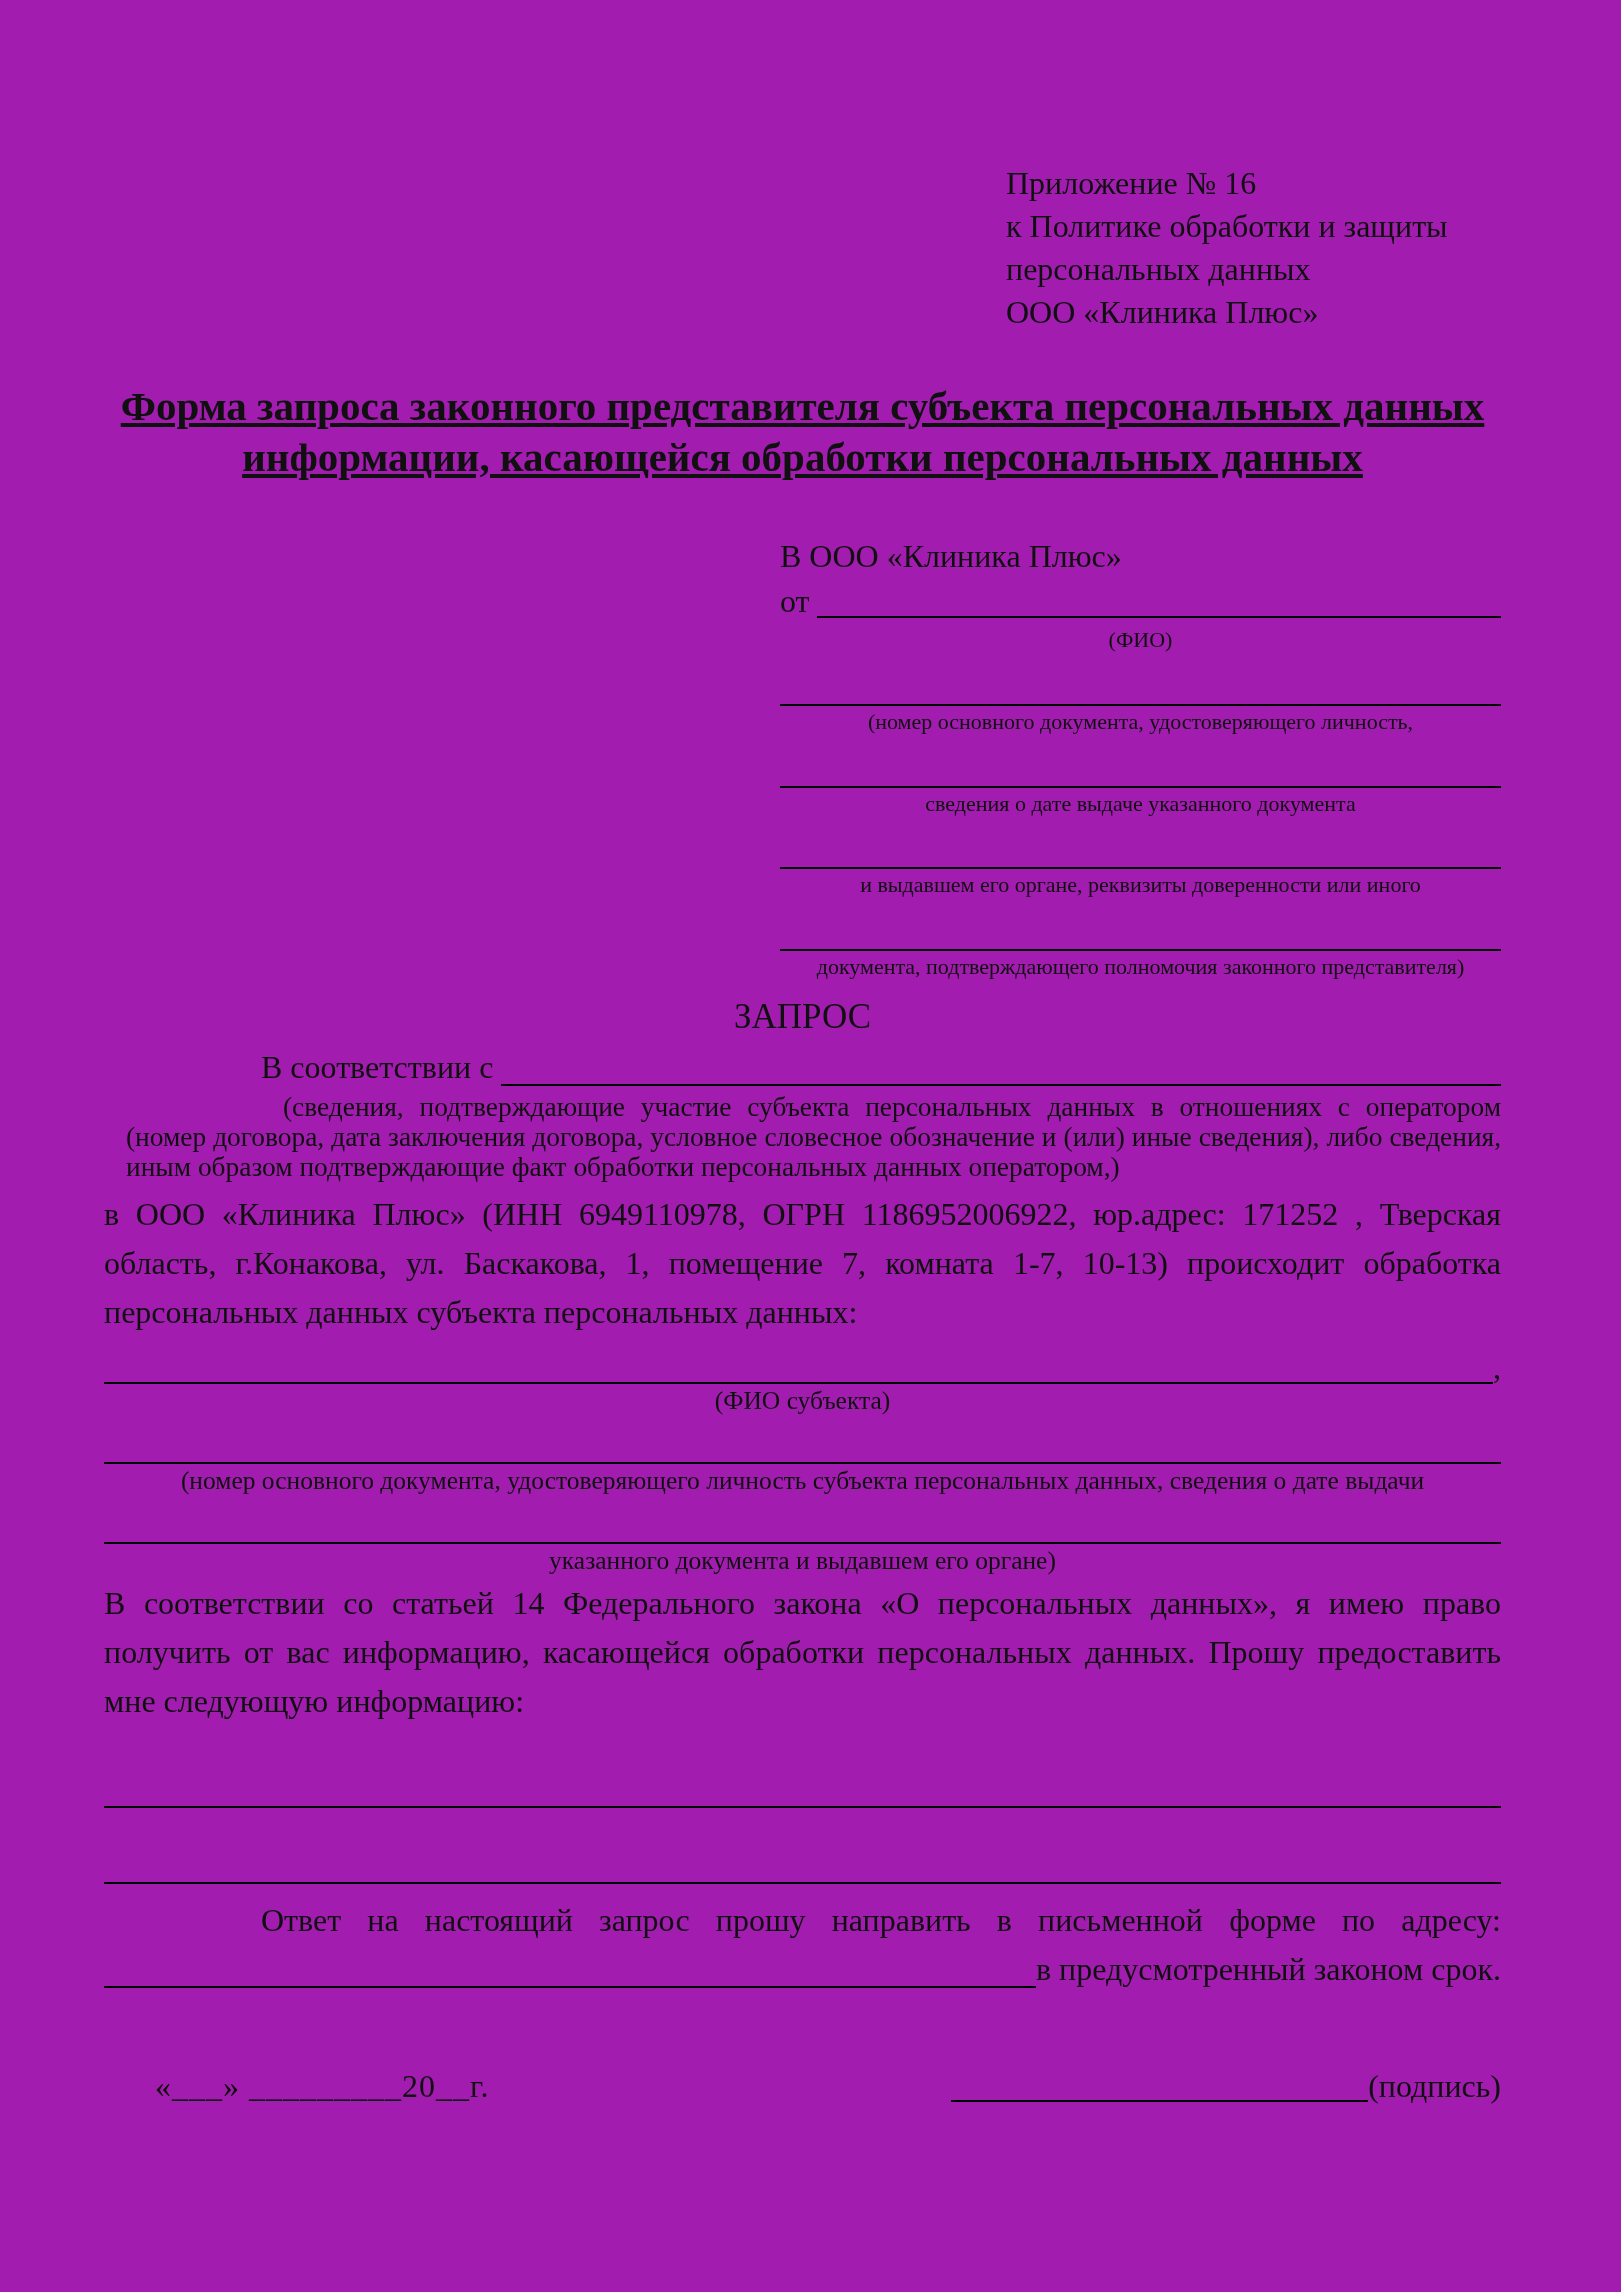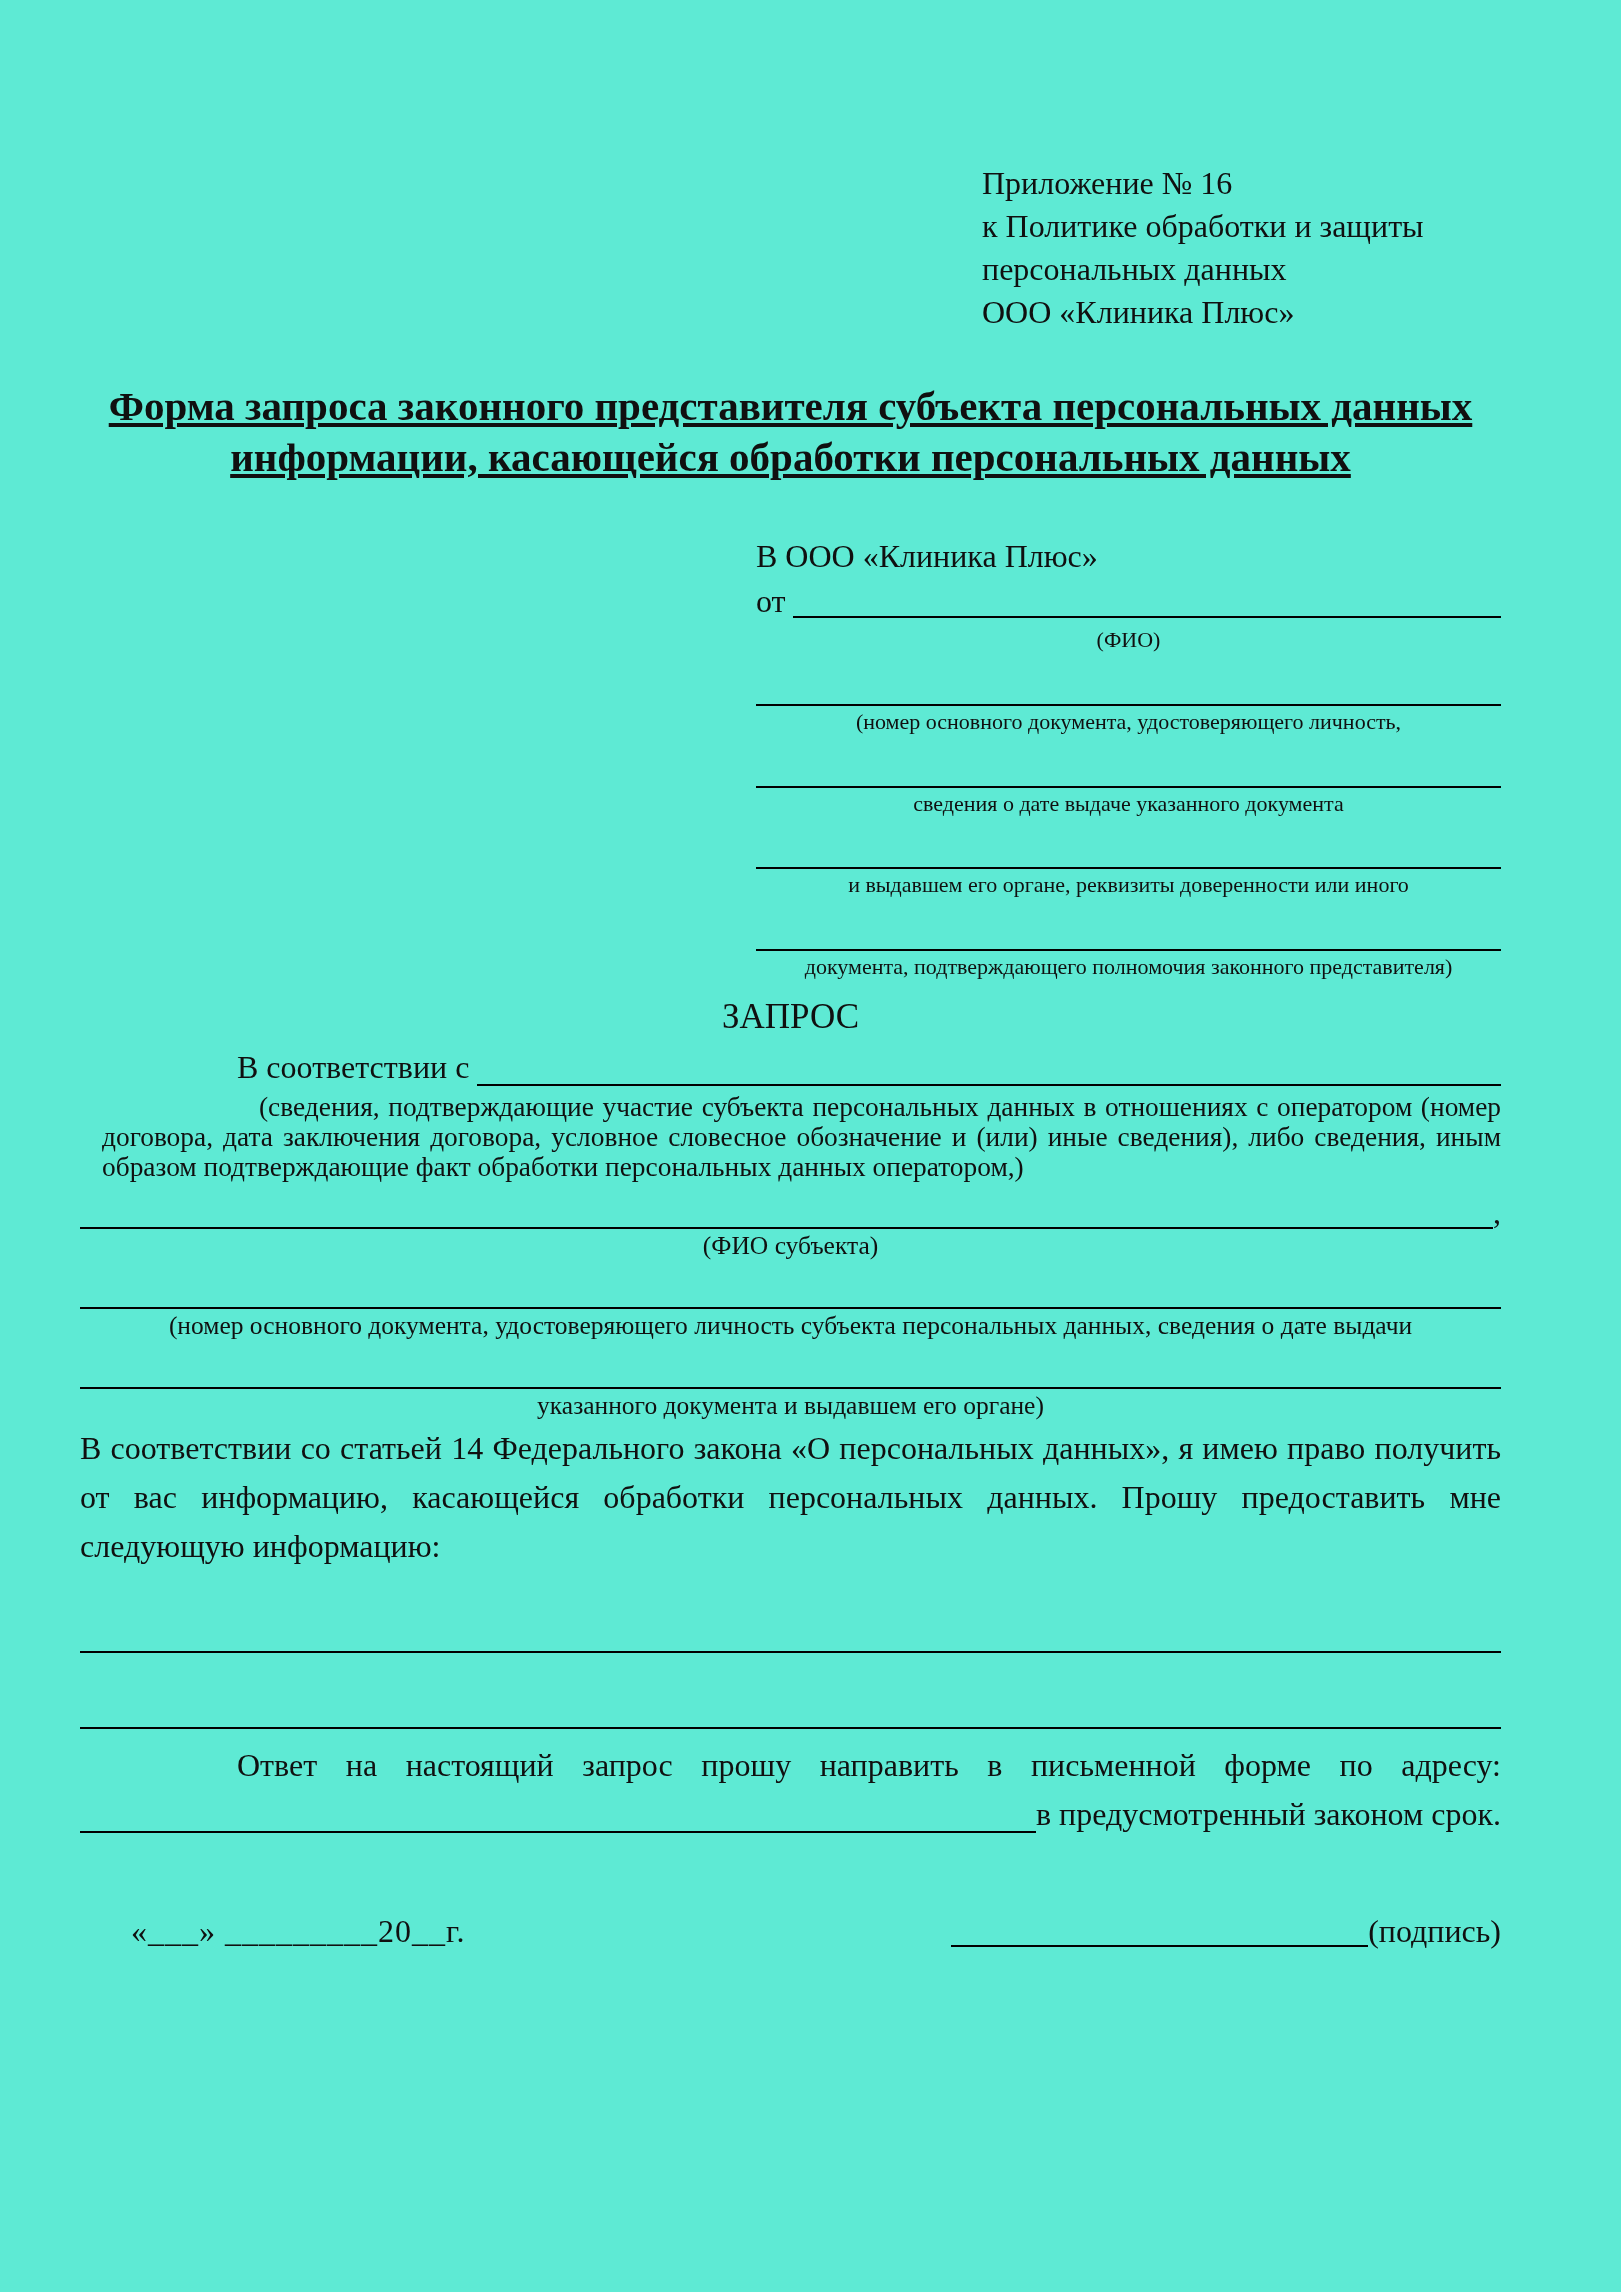--- a/index.html
+++ b/index.html
@@ -1,24 +1,24 @@
 <!DOCTYPE html>
 <html lang="ru"><head>
 <meta charset="utf-8">
 <style>
   html, body { margin: 0; padding: 0; background: #ffffff; }
   .page {
     position: relative;
     width: 1621px;
     height: 2293px;
     box-sizing: border-box;
-    background: #5eead4;
+    background: #a21caf;
     color: #101010;
     font-family: "Liberation Serif", "DejaVu Serif", serif;
-    padding: 162px 120px 0 80px;
+    padding: 162px 120px 0 104px;
     overflow: hidden;
   }
 
   
   .appendix {
     margin-left: 902px;
     font-size: 32px;
     line-height: 43px;
     white-space: nowrap;
   }
@@ -189,20 +189,21 @@
 
   <div class="zapros">ЗАПРОС</div>
 
   <div class="according-row">
     <span>В соответствии с</span>
     <span class="fill-line"></span>
   </div>
 
   <div class="footnote">(сведения, подтверждающие участие субъекта персональных данных в отношениях с оператором (номер договора, дата заключения договора, условное словесное обозначение и (или) иные сведения), либо сведения, иным образом подтверждающие факт обработки персональных данных оператором,)</div>
 
+  <p class="para op-para">в ООО «Клиника Плюс» (ИНН 6949110978, ОГРН 1186952006922, юр.адрес: 171252 , Тверская область, г.Конакова, ул. Баскакова, 1, помещение 7, комната 1-7, 10-13) происходит обработка персональных данных субъекта персональных данных:</p>
 
   <div class="blank-row">
     <span class="fill-line"></span>
     <span class="comma">,</span>
   </div>
   <div class="mid-caption">(ФИО субъекта)</div>
 
   <div class="blank-row">
     <span class="fill-line"></span>
   </div>

